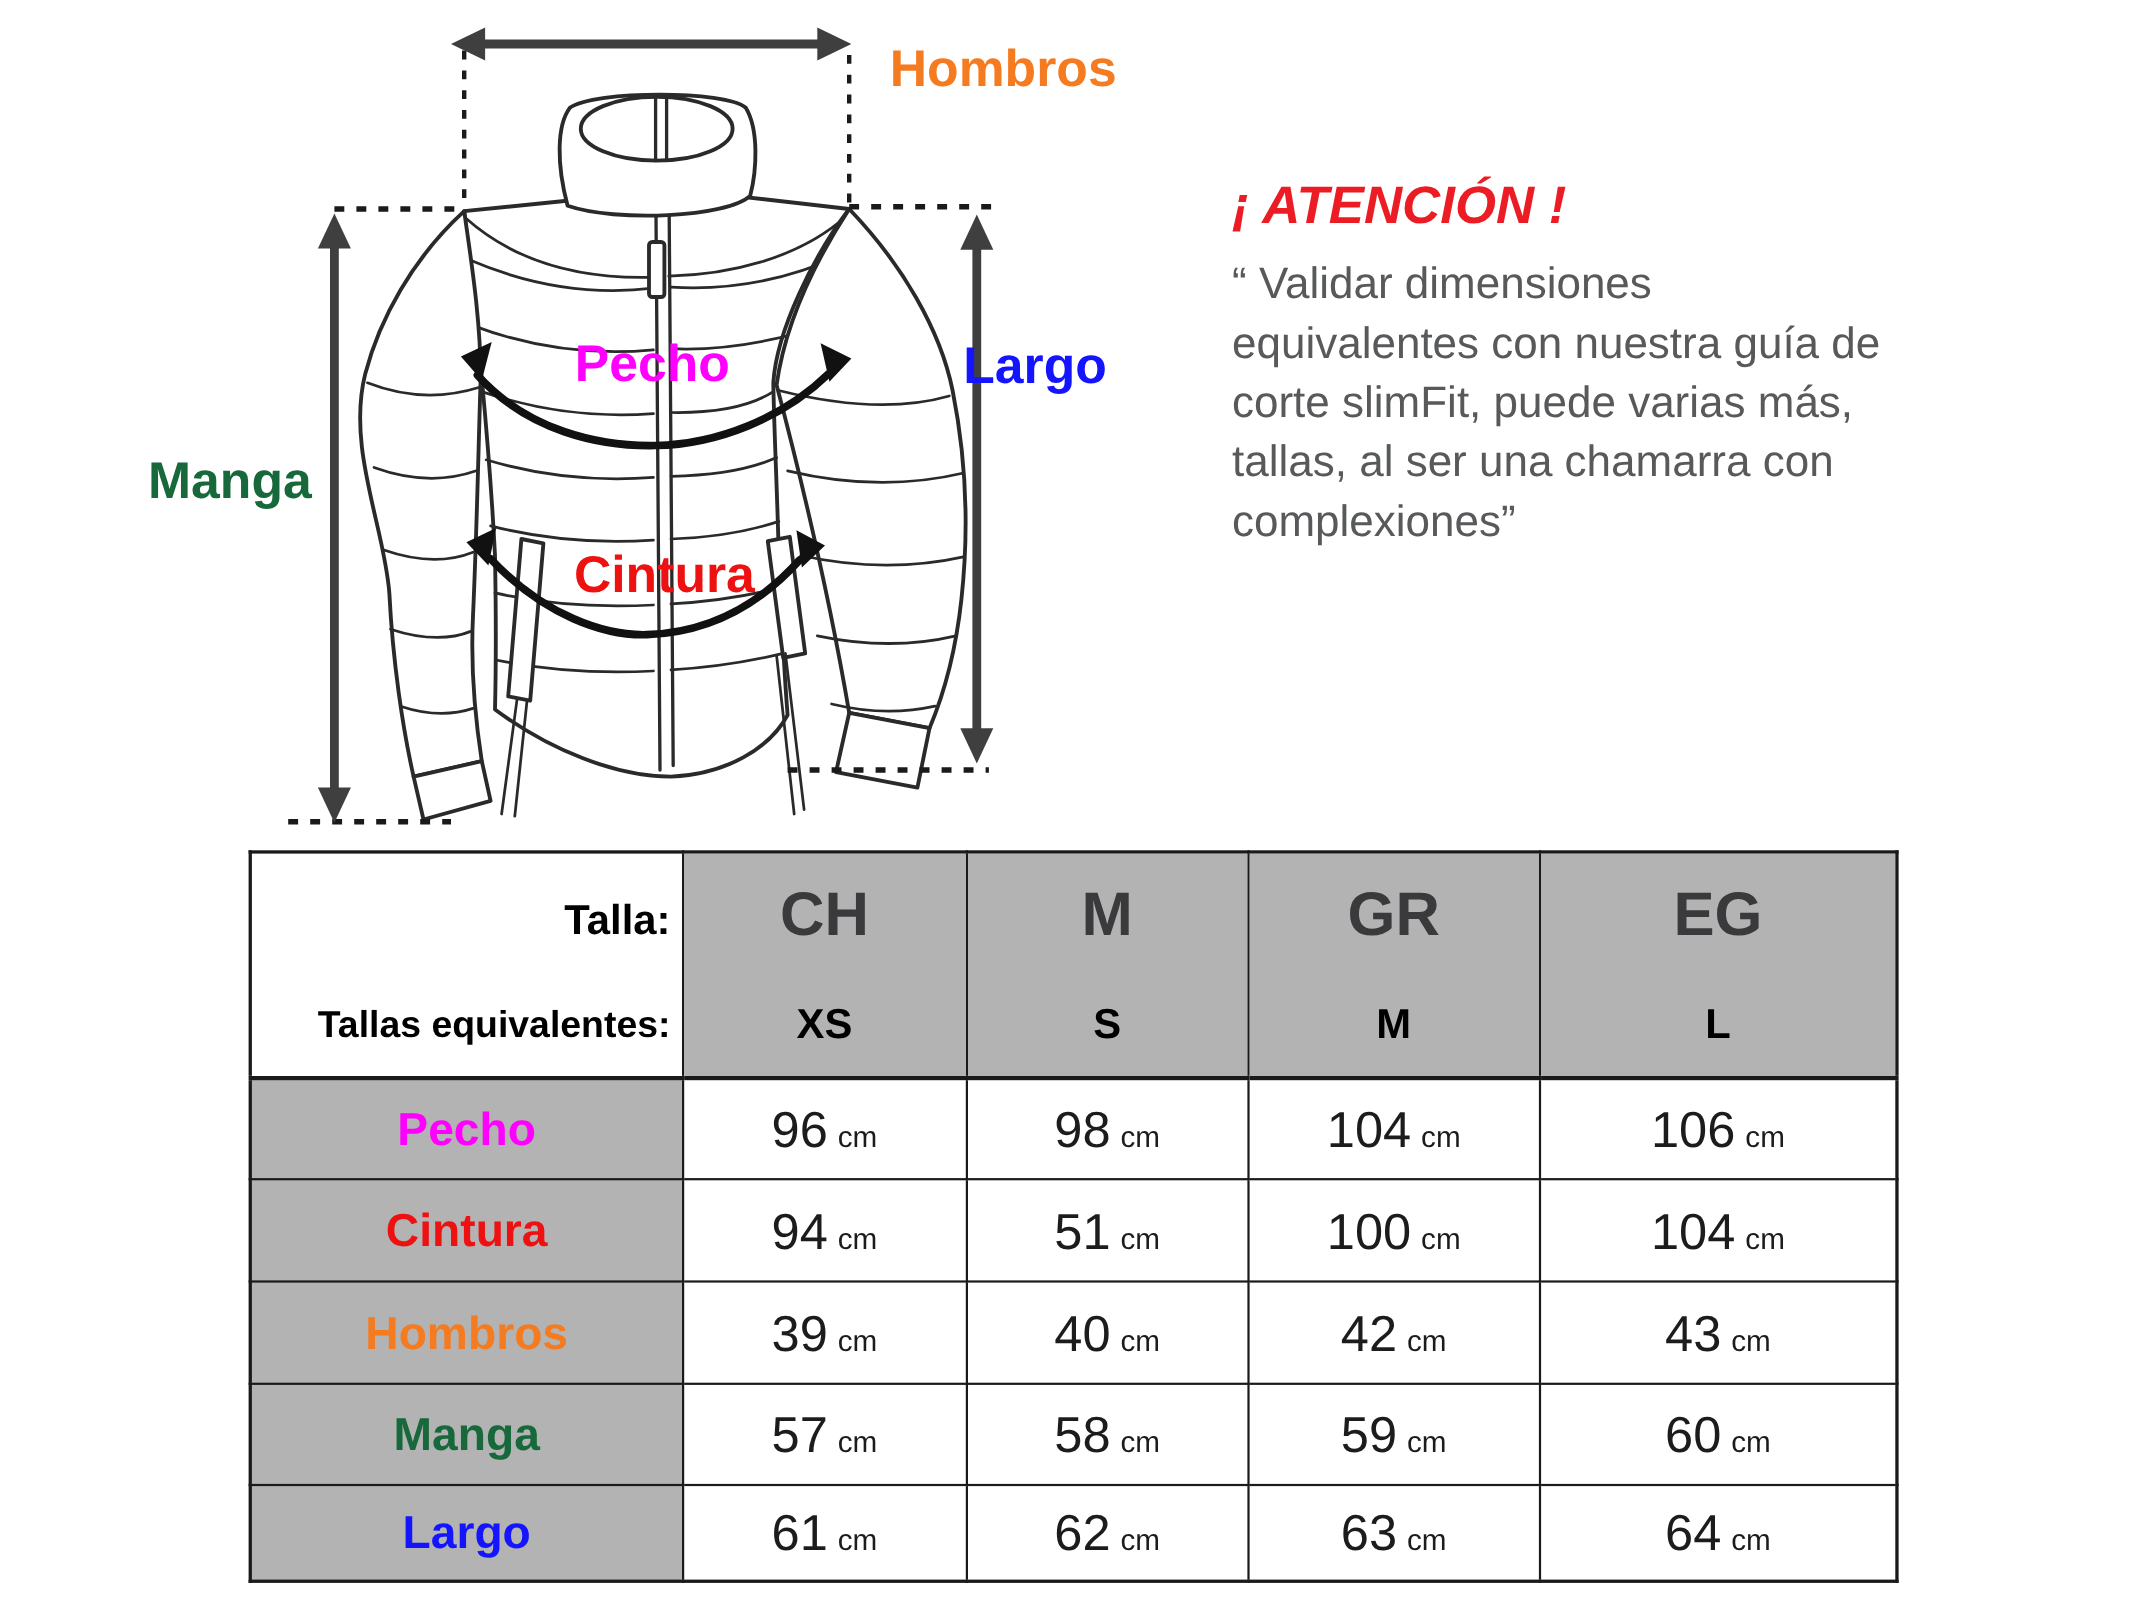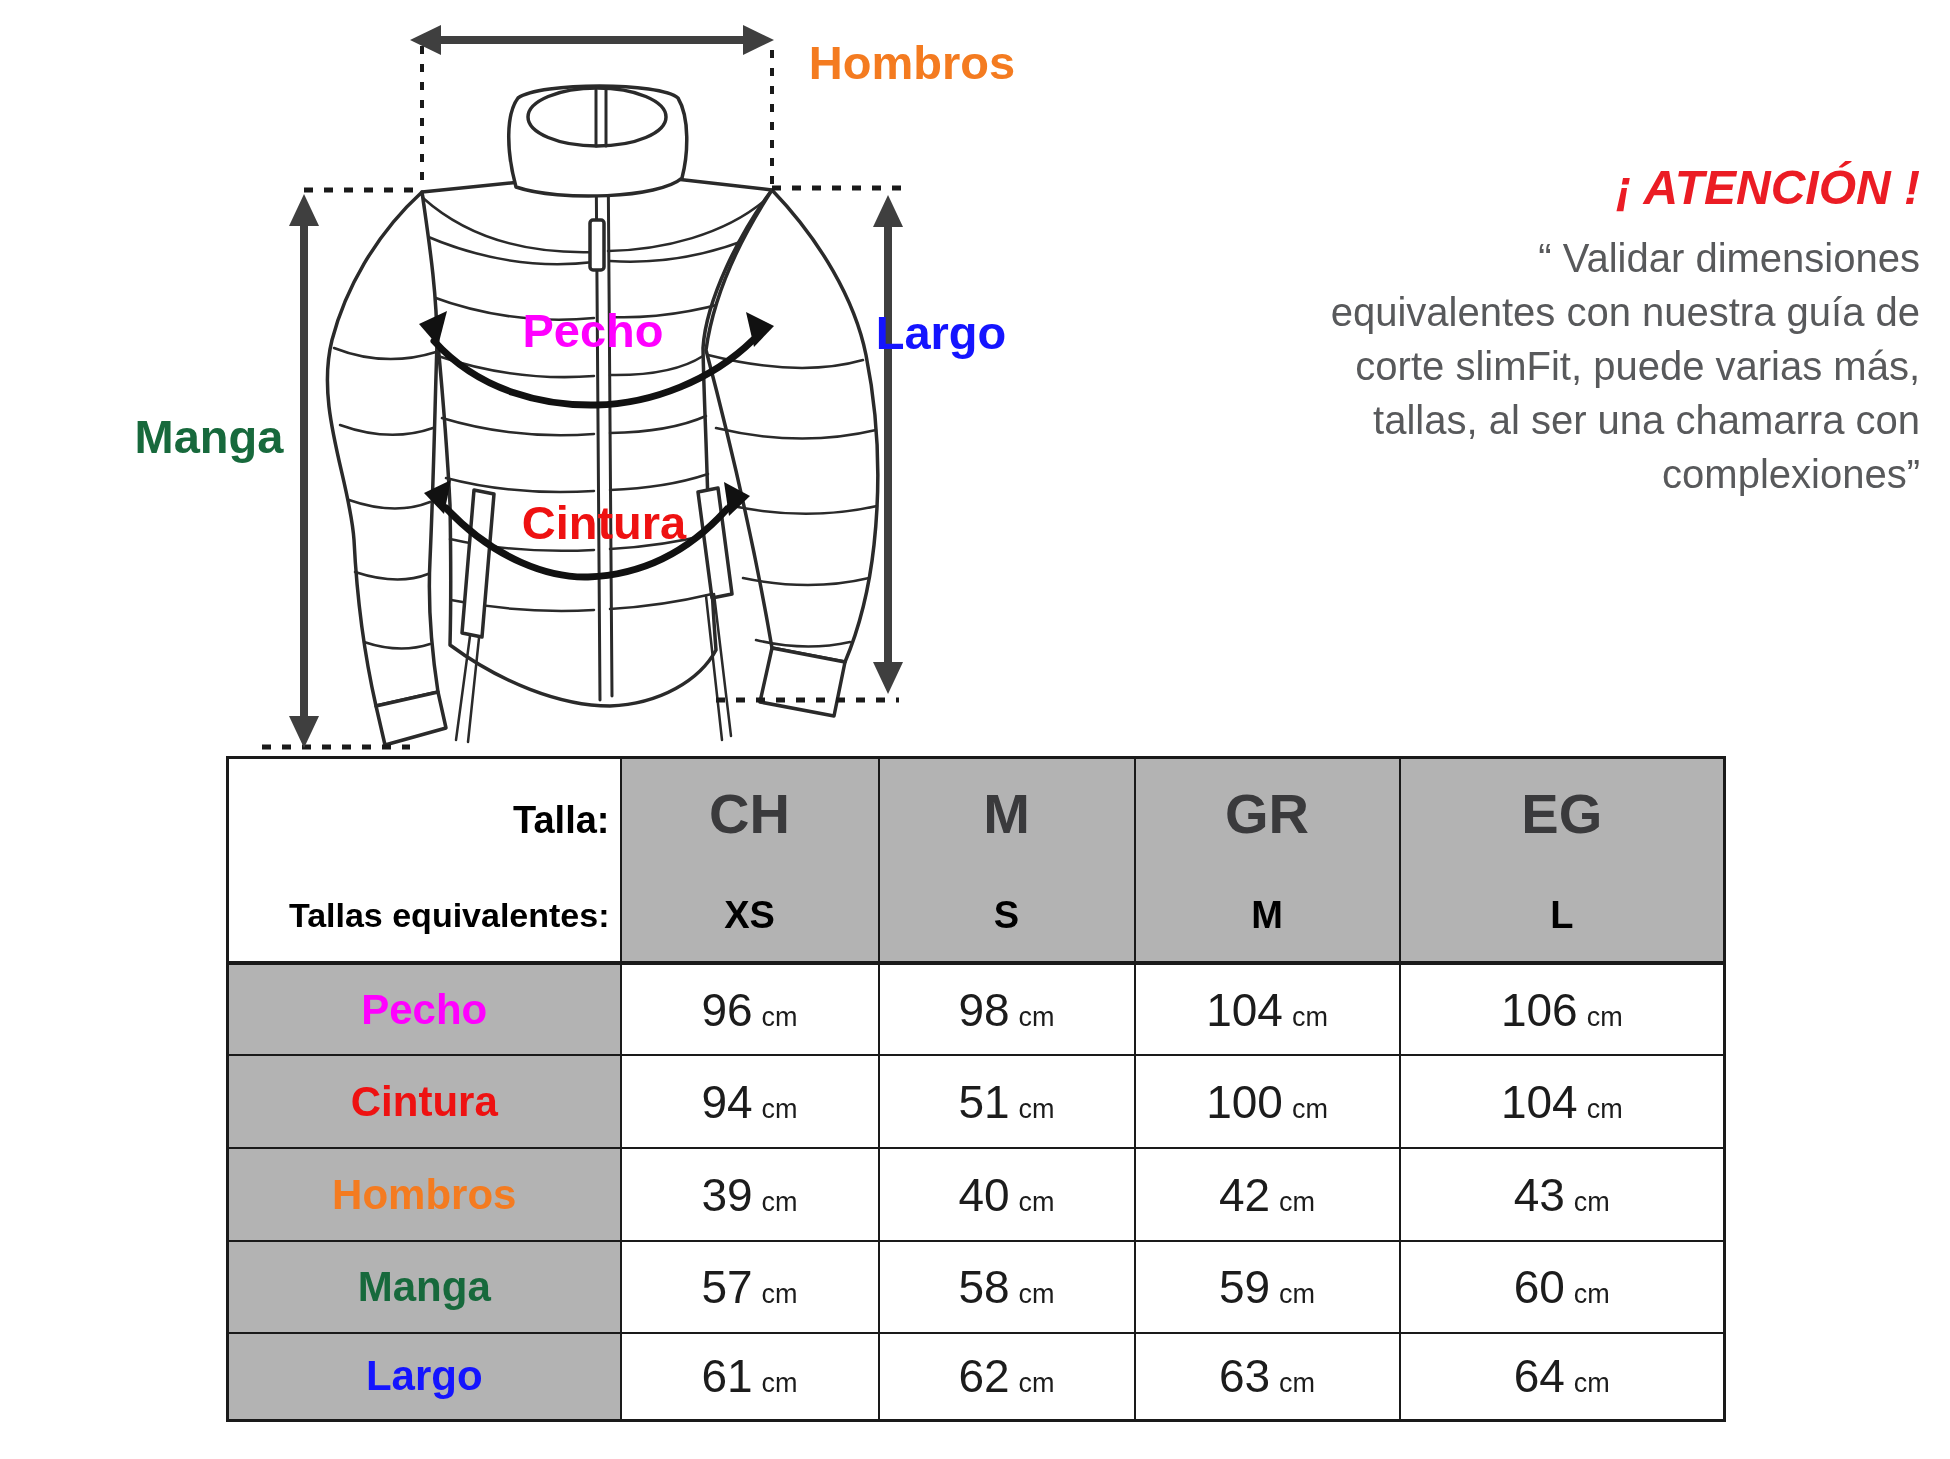--- a/index.html
+++ b/index.html
@@ -5,26 +5,26 @@
   html,body{margin:0;padding:0;background:#ffffff;}
   body{width:1950px;height:1459px;position:relative;overflow:hidden;
        font-family:"Liberation Sans", sans-serif;}
 
   
   #diagram-svg{position:absolute;left:0;top:0;width:1100px;height:780px;}
   .diag-label{position:absolute;transform:translate(-50%,-50%);
               font-weight:bold;font-size:47px;white-space:nowrap;}
 
   
-  #attention{position:absolute;left:1120px;top:160px;width:800px;text-align:right;}
+  #attention{position:absolute;left:1120px;top:160px;width:800px;text-align:left;}
   #attention .att-title{font-size:48px;font-weight:bold;font-style:italic;margin-bottom:16px;}
   #attention .att-line{font-size:40px;line-height:54px;}
 
   
-  #size-table{position:absolute;left:226px;top:756px;width:1497px;height:659px;
+  #size-table{position:absolute;left:226px;top:773px;width:1497px;height:659px;
               border-collapse:collapse;table-layout:fixed;}
   #size-table td{border:2px solid #1a1a1a;padding:0;text-align:center;vertical-align:middle;}
   #size-table{border:3px solid #1a1a1a;}
   #size-table tr.header-row td{border-bottom:4px solid #1a1a1a;}
   .cell-gray{background:#b3b3b3;margin-top:44px;}
   .cell-white{background:#ffffff;}
   .header-left{height:202px;position:relative;}
   .talla-label{position:absolute;right:10px;top:40px;font-weight:bold;font-size:38px;color:#000;}
   .equiv-label{position:absolute;right:10px;bottom:26px;font-weight:bold;font-size:34px;color:#000;}
   .size-cell{position:relative;}

